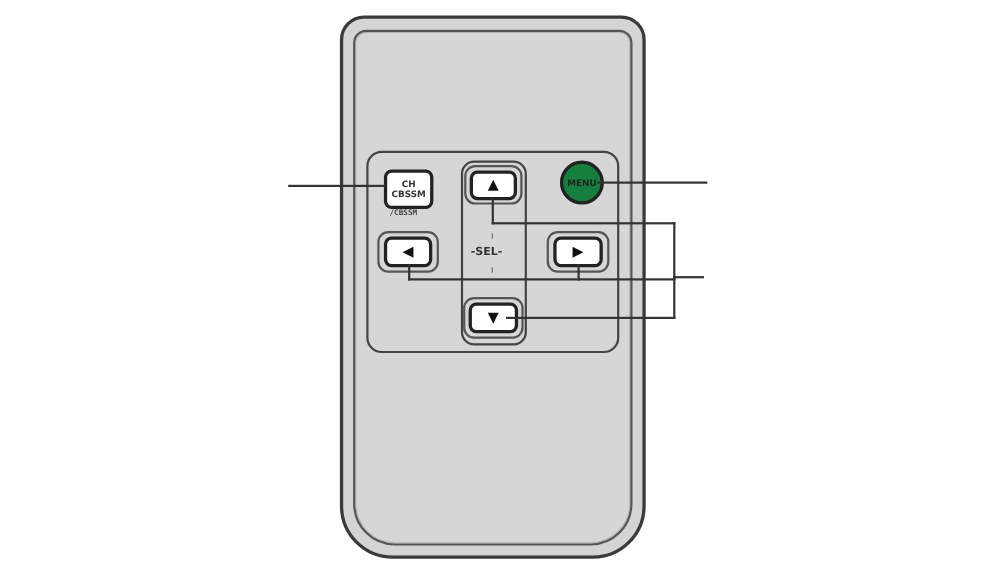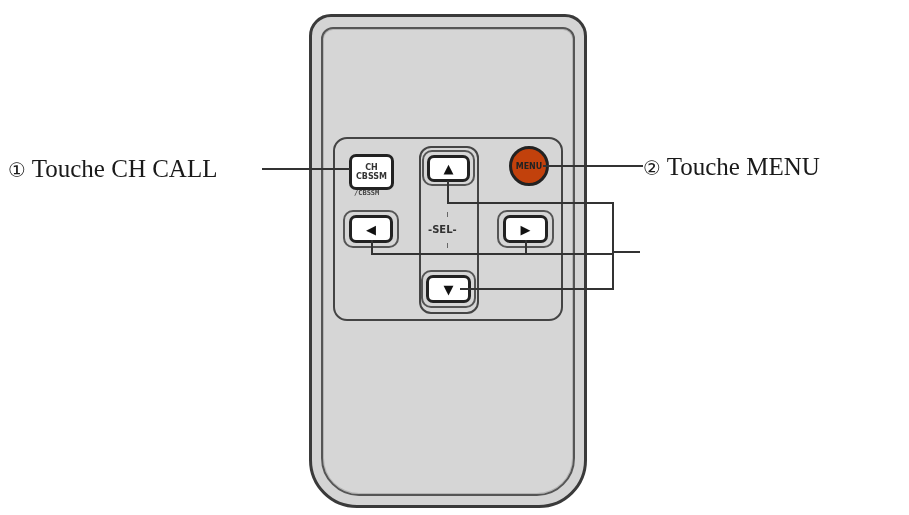--- a/index.html
+++ b/index.html
@@ -29,21 +29,21 @@
     display: flex; align-items: center; justify-content: center;
     font-family: "DejaVu Sans", sans-serif; color: #111;
   }
   .btn-ring {
     position: absolute; border: 2px solid #555; border-radius: 10px; box-sizing: border-box;
   }
   .chcall-text { font-size: 8px; font-weight: bold; line-height: 9px; text-align: center; color:#333; }
   .sublabel { position: absolute; font-family: "DejaVu Sans Mono", monospace; font-size: 7px; font-weight: bold; color: #444; text-align: center; }
   .menu-btn {
     position: absolute; left: 509px; top: 146px; width: 40px; height: 40px;
-    border-radius: 50%; background: #c2410c; border: 3px solid #222; box-sizing: border-box;
+    border-radius: 50%; background: #15803d; border: 3px solid #222; box-sizing: border-box;
     display: flex; align-items: center; justify-content: center;
     font-family: "DejaVu Sans", sans-serif; font-size: 8px; font-weight: bold; color: #222;
   }
   .sel { position: absolute; font-family: "DejaVu Sans", sans-serif; font-size: 10px; font-weight: bold; color: #333; }
   .tri { font-size: 13px; line-height: 1; color: #111; }
   .callout { position: absolute; background: #333; }
   .label {
     position: absolute; font-family: "Liberation Serif", serif; font-size: 25px;
     color: #1a1a1a; white-space: nowrap; line-height: 1;
   }
@@ -104,22 +104,14 @@
 
   <div class="callout" style="left:447px; top:181px; width:2px; height:23px;"></div>
   <div class="callout" style="left:447px; top:202px; width:167px; height:2px;"></div>
   <div class="callout" style="left:371px; top:240px; width:2px; height:15px;"></div>
   <div class="callout" style="left:525px; top:240px; width:2px; height:15px;"></div>
   <div class="callout" style="left:371px; top:253px; width:243px; height:2px;"></div>
   <div class="callout" style="left:460px; top:288px; width:154px; height:2px;"></div>
   <div class="callout" style="left:612px; top:202px; width:2px; height:88px;"></div>
   <div class="callout" style="left:612px; top:251px; width:28px; height:2px;"></div>
 
-  <div class="label" style="left:8px; top:156px;">
-    <span class="num">①</span>
-    <span>Touche CH CALL</span>
-  </div>
-  <div class="label" style="left:643px; top:154px;">
-    <span class="num">②</span>
-    <span>Touche MENU</span>
-  </div>
 
 </div>
 
 </body></html>

